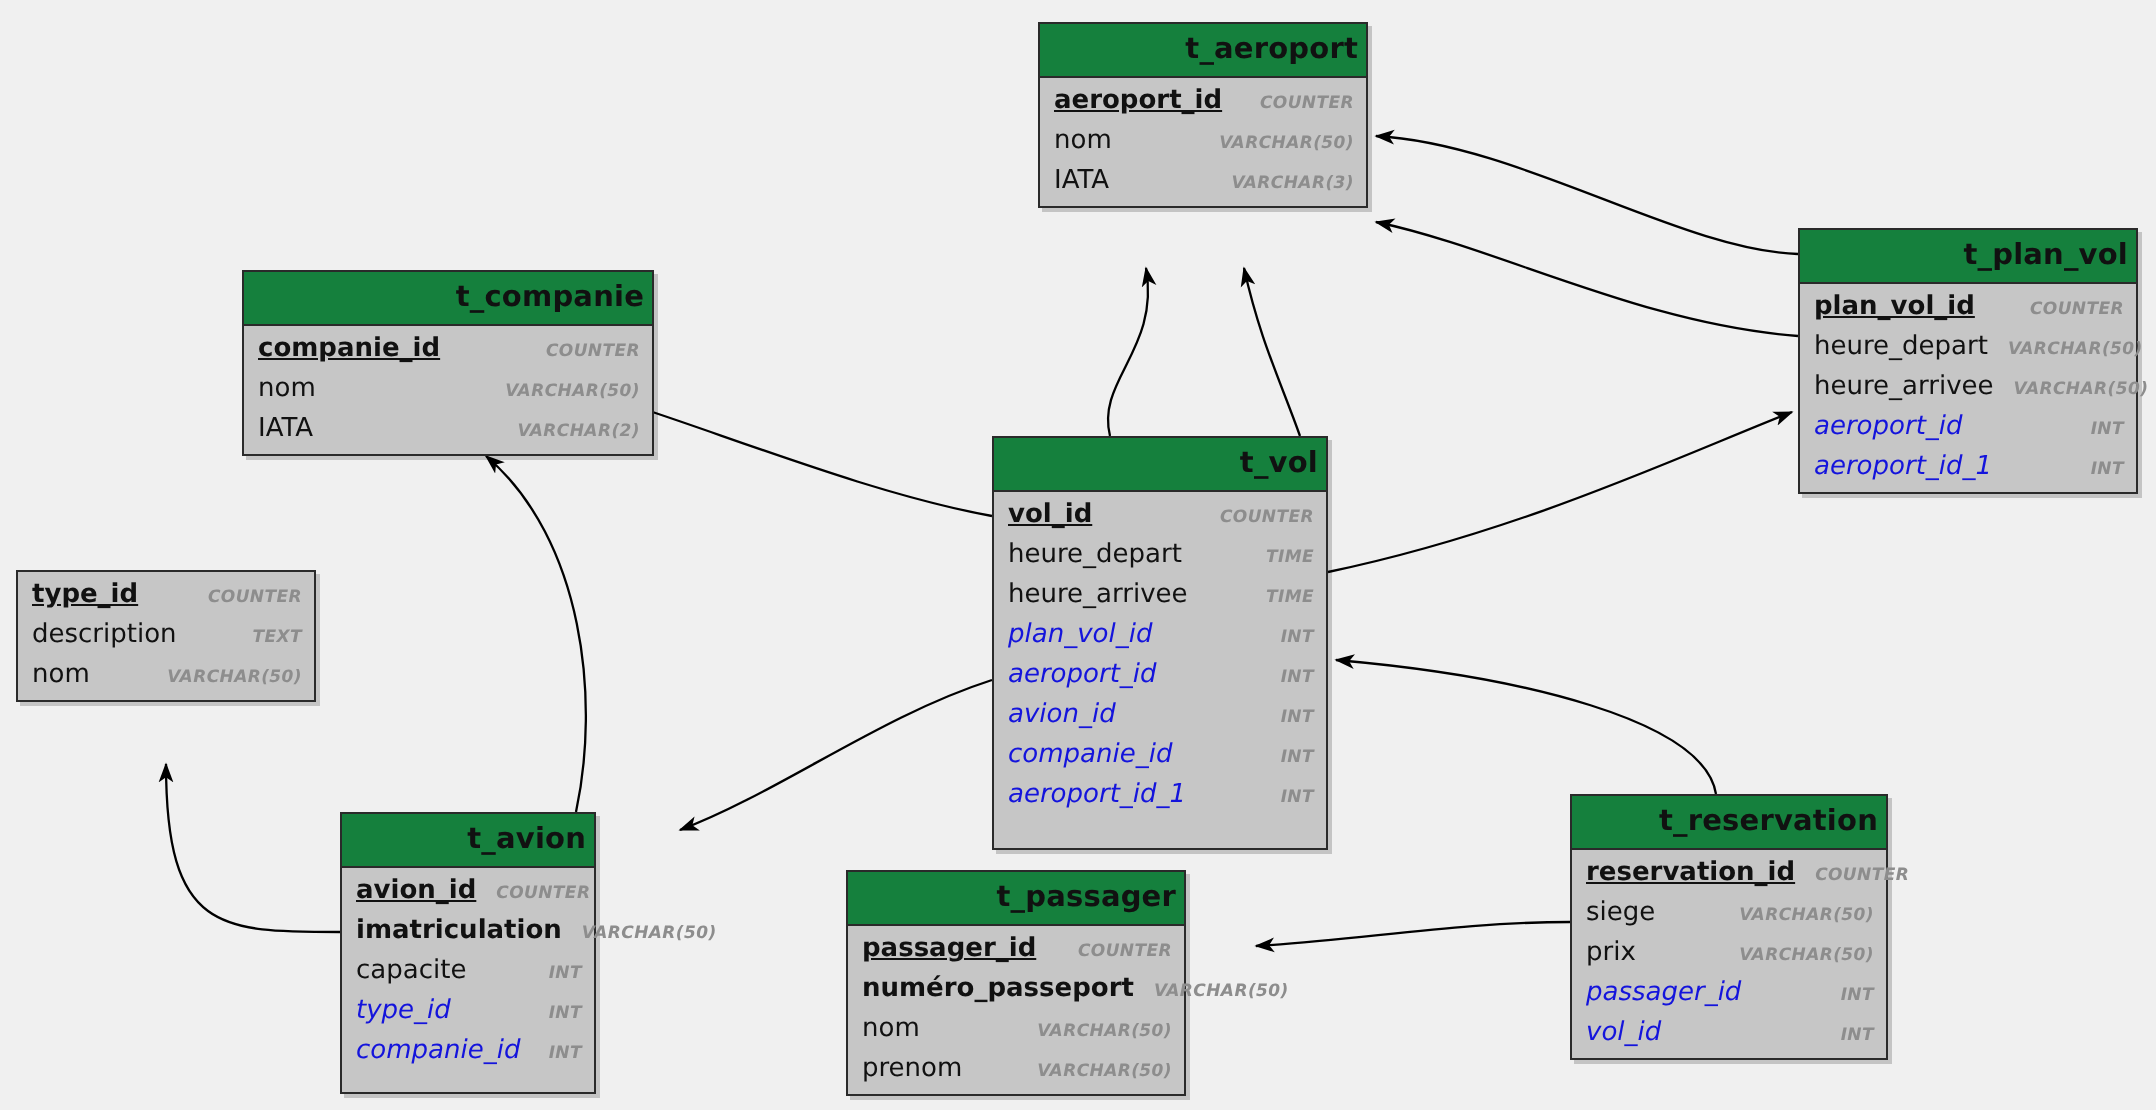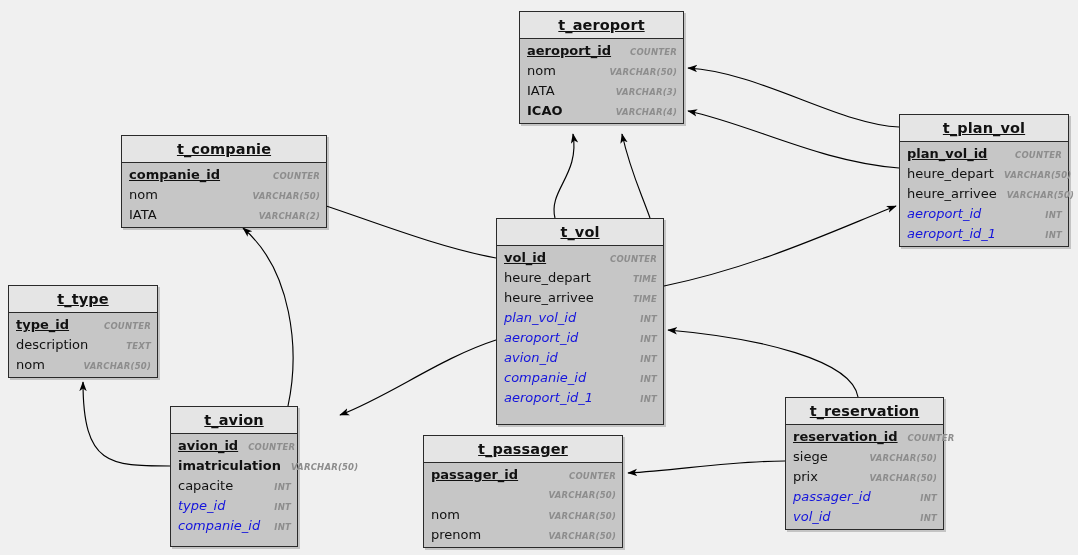--- a/index.html
+++ b/index.html
@@ -14,29 +14,28 @@
   #edges{position:absolute;left:0;top:0;width:1078px;height:555px;pointer-events:none;}
 
   .entity{
     position:absolute;
     background:#c6c6c6;
     border:1px solid #2a2a2a;
     box-sizing:border-box;
     box-shadow:2px 2px 0 rgba(0,0,0,0.18);
   }
   .entity-title{
-    text-align:center;
+    text-align:right;
     font-weight:bold;
     font-size:14.5px;
     color:#111;
     padding:5px 4px 5px 4px;
     border-bottom:1px solid #2a2a2a;
-    background:#e5e5e5;
+    background:#15803d;
     letter-spacing:.1px;
-    text-decoration:underline;
   }
   .attr-list{padding:2px 0 2px 0;}
   .attr{
     display:flex;
     align-items:baseline;
     padding:0 6px 0 7px;
     height:20px;
     line-height:20px;
     white-space:nowrap;
   }
@@ -103,24 +102,20 @@
             <span class="ty">COUNTER</span>
           </div>
           <div class="attr">
             <span class="nm">nom</span>
             <span class="ty">VARCHAR(50)</span>
           </div>
           <div class="attr">
             <span class="nm">IATA</span>
             <span class="ty">VARCHAR(3)</span>
           </div>
-          <div class="attr req">
-            <span class="nm">ICAO</span>
-            <span class="ty">VARCHAR(4)</span>
-          </div>
         </div>
       </div>
       <div class="entity" style="left: 899px; top: 114px; width: 170px;">
         <div class="entity-title">t_plan_vol</div>
         <div class="attr-list">
           <div class="attr pk">
             <span class="nm">plan_vol_id</span>
             <span class="ty">COUNTER</span>
           </div>
           <div class="attr">
@@ -152,21 +147,20 @@
             <span class="nm">nom</span>
             <span class="ty">VARCHAR(50)</span>
           </div>
           <div class="attr">
             <span class="nm">IATA</span>
             <span class="ty">VARCHAR(2)</span>
           </div>
         </div>
       </div>
       <div class="entity" style="left: 8px; top: 285px; width: 150px;">
-        <div class="entity-title">t_type</div>
         <div class="attr-list">
           <div class="attr pk">
             <span class="nm">type_id</span>
             <span class="ty">COUNTER</span>
           </div>
           <div class="attr">
             <span class="nm">description</span>
             <span class="ty">TEXT</span>
           </div>
           <div class="attr">
@@ -232,28 +226,29 @@
             <span class="nm">type_id</span>
             <span class="ty">INT</span>
           </div>
           <div class="attr fk">
             <span class="nm">companie_id</span>
             <span class="ty">INT</span>
           </div>
           <div class="pad" style="height: 8px;"></div>
         </div>
       </div>
-      <div class="entity" style="left: 423px; top: 435px; width: 200px;">
+      <div class="entity" style="left: 423px; top: 435px; width: 170px;">
         <div class="entity-title">t_passager</div>
         <div class="attr-list">
           <div class="attr pk">
             <span class="nm">passager_id</span>
             <span class="ty">COUNTER</span>
           </div>
           <div class="attr req">
+            <span class="nm">numéro_passeport</span>
             <span class="ty">VARCHAR(50)</span>
           </div>
           <div class="attr">
             <span class="nm">nom</span>
             <span class="ty">VARCHAR(50)</span>
           </div>
           <div class="attr">
             <span class="nm">prenom</span>
             <span class="ty">VARCHAR(50)</span>
           </div>

